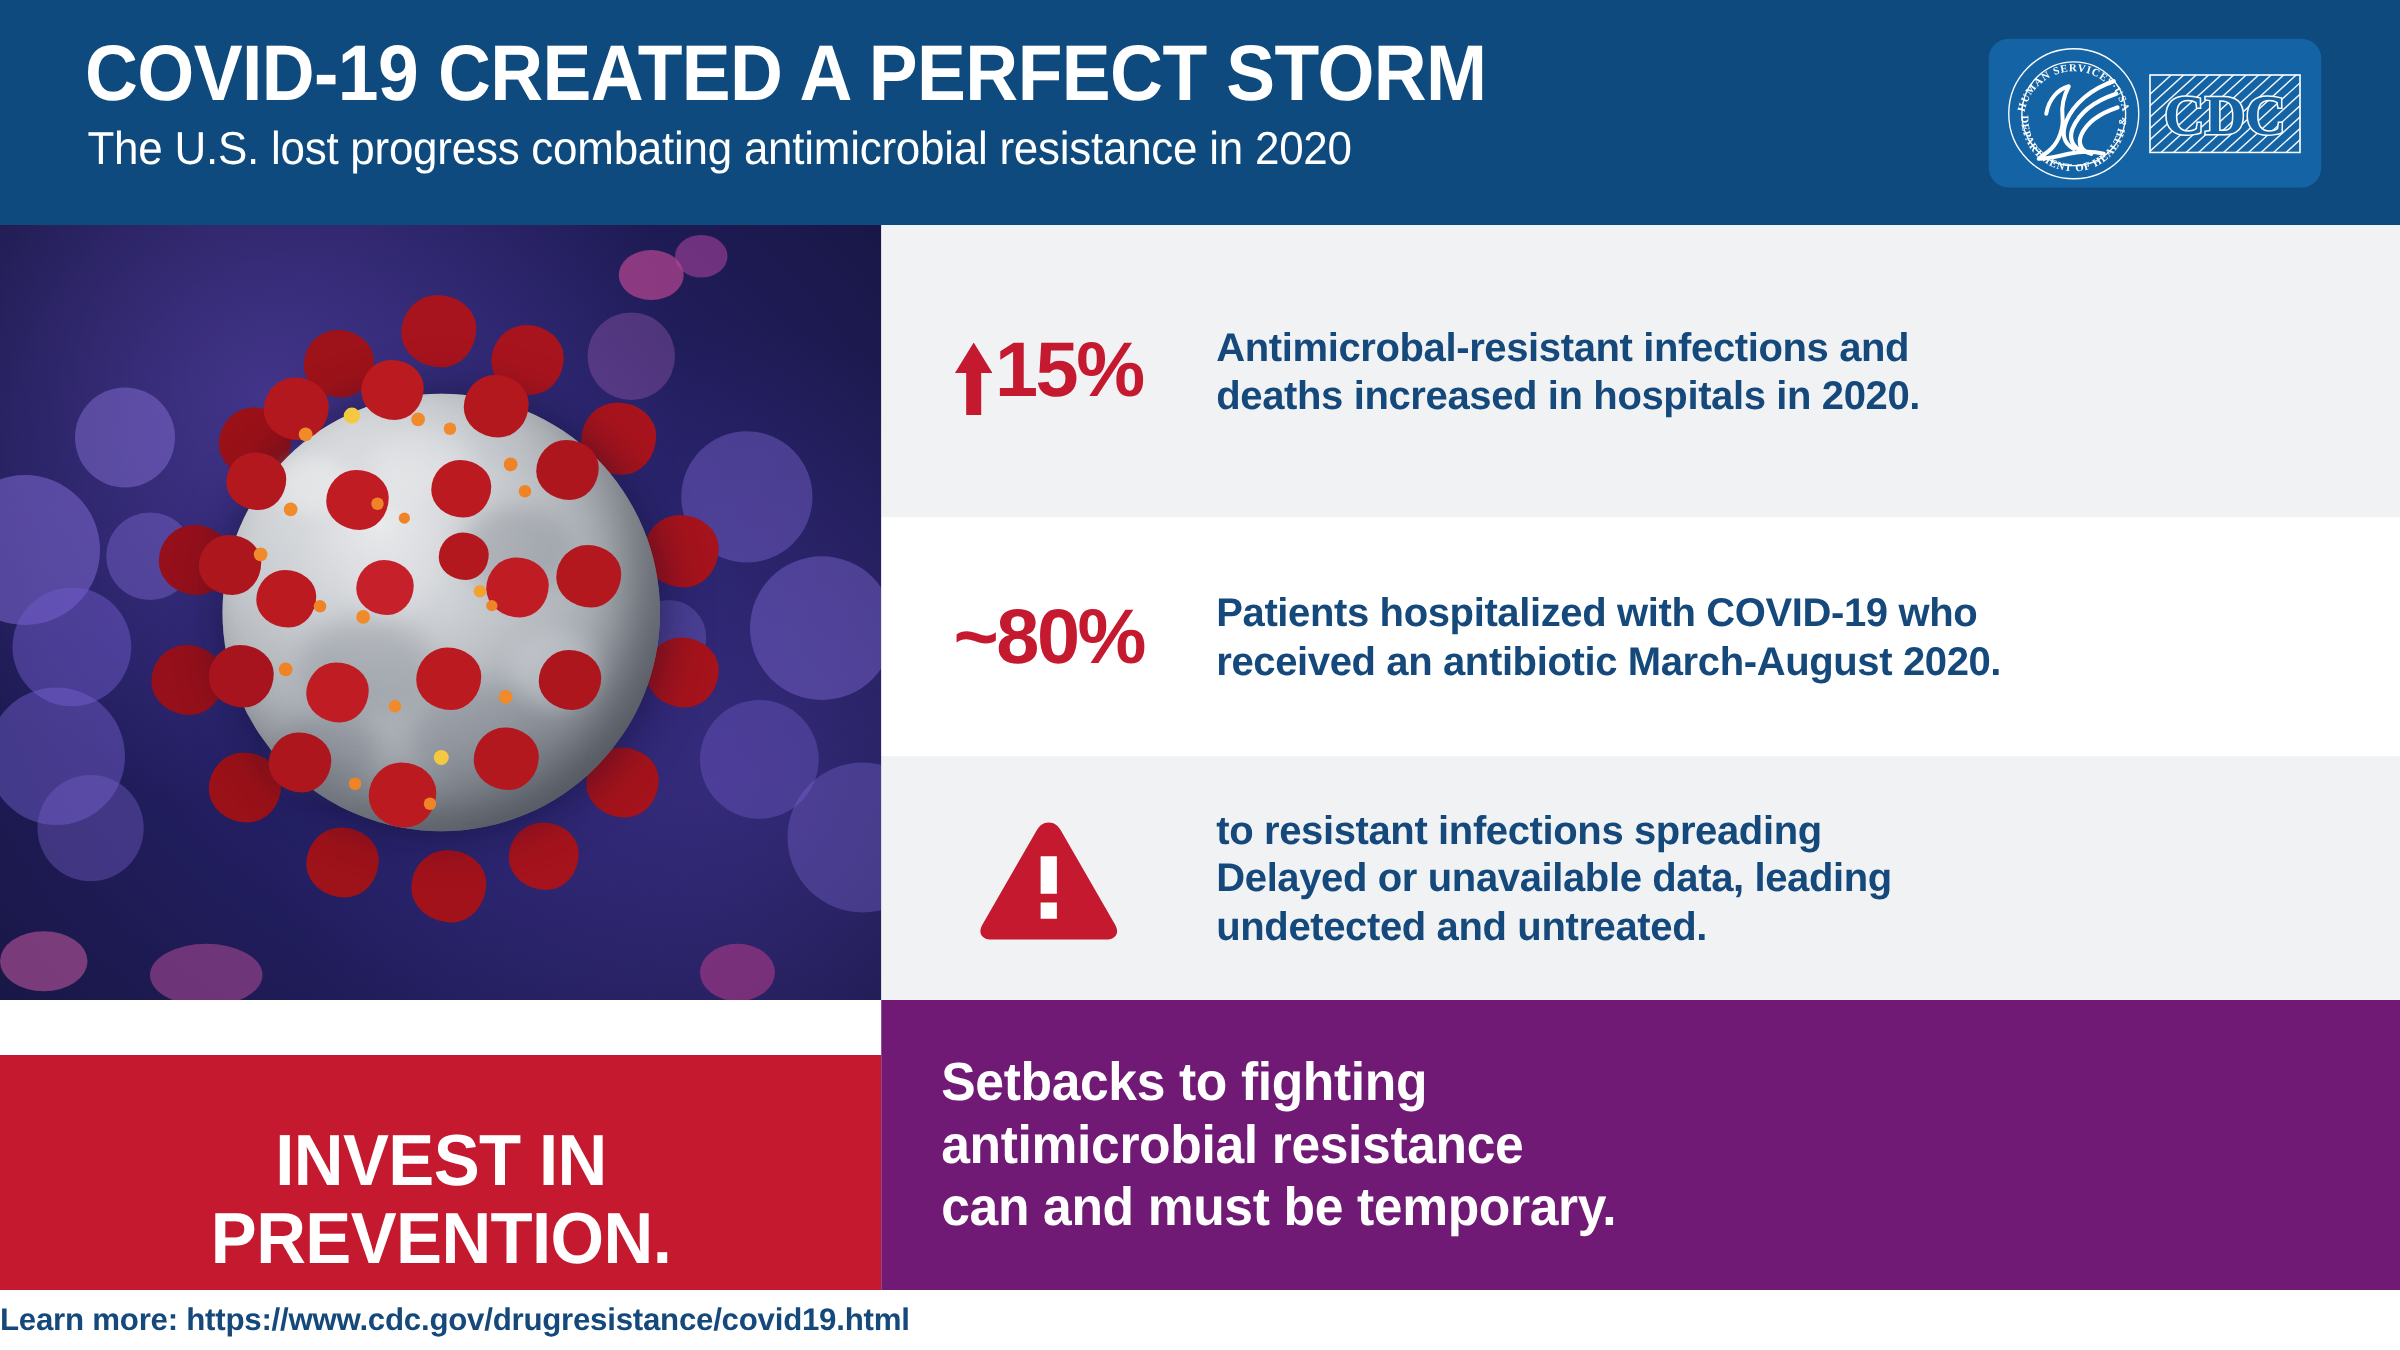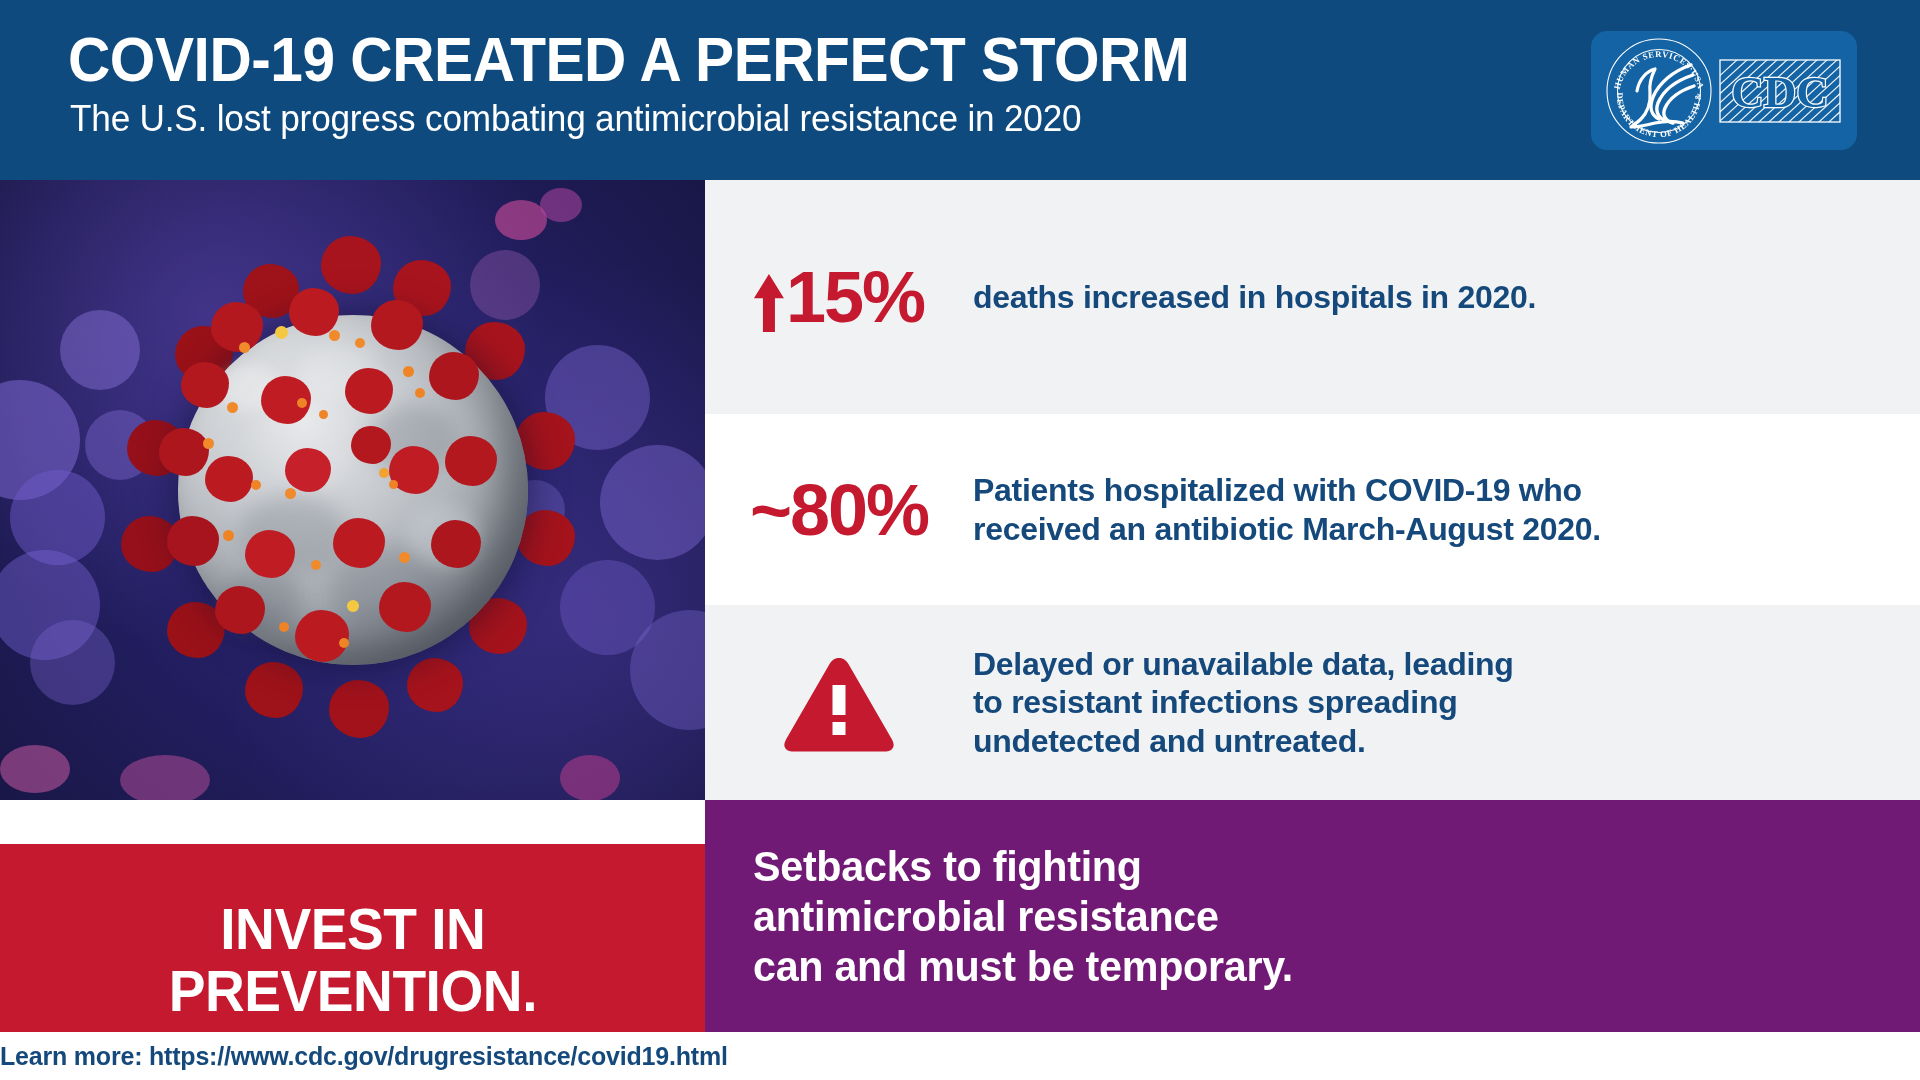--- a/index.html
+++ b/index.html
@@ -75,21 +75,21 @@
   .stat-row { position:absolute; left:705px; width:1215px; display:flex; align-items:center; }
   .row1 { top:180px; height:234px; background:#f1f2f4; }
   .row2 { top:414px; height:191px; background:#ffffff; }
   .row3 { top:605px; height:195px; background:#f1f2f4; }
 
   .stat-figure {
     width:268px; flex:0 0 268px;
     display:flex; align-items:center; justify-content:center;
     color:#c4192f; font-weight:bold;
   }
-  .stat-number { font-size:72px; line-height:1; letter-spacing:-2px; white-space:nowrap; }
+  .stat-number { font-size:62px; line-height:1; letter-spacing:-2px; white-space:nowrap; }
   .arrow-up {
     display:inline-block; width:30px; height:58px; margin-right:2px;
     position:relative; top:6px;
     background:#c4192f;
     clip-path:polygon(50% 0%, 100% 42%, 70% 42%, 70% 100%, 30% 100%, 30% 42%, 0% 42%);
   }
   .warn-triangle { width:114px; height:100px; }
   .stat-text {
     flex:1; color:#15497b; font-weight:bold;
     font-size:32px; line-height:1.20; letter-spacing:-0.3px;
@@ -287,20 +287,21 @@
       <div class="dot" style="left:246px;top:408px;width:10px;height:10px;background:#ef8426;"></div>
     </div>
   </div>
 
   <div class="stat-row row1">
     <div class="stat-figure">
       <span class="arrow-up"></span>
       <span class="stat-number">15%</span>
     </div>
     <div class="stat-text">
+      <div>Antimicrobal-resistant infections and</div>
       <div>deaths increased in hospitals in 2020.</div>
     </div>
   </div>
 
   <div class="stat-row row2">
     <div class="stat-figure">
       <span class="stat-number">~80%</span>
     </div>
     <div class="stat-text">
       <div>Patients hospitalized with COVID-19 who</div>
@@ -310,22 +311,22 @@
 
   <div class="stat-row row3">
     <div class="stat-figure">
       <svg class="warn-triangle" viewBox="0 0 114 100">
         <path d="M 57 5 C 61.5 5 64.5 7.6 66.6 11.2 L 110 86.5 C 112 90.2 112.4 93.2 110.3 95.8 C 108.4 98.2 105.6 98.6 101.6 98.6 L 12.4 98.6 C 8.4 98.6 5.6 98.2 3.7 95.8 C 1.6 93.2 2 90.2 4 86.5 L 47.4 11.2 C 49.5 7.6 52.5 5 57 5 Z" fill="#c4192f"></path>
         <rect x="50.5" y="32" width="13" height="30" fill="#ffffff"></rect>
         <rect x="50.5" y="69" width="13" height="13" fill="#ffffff"></rect>
       </svg>
     </div>
     <div class="stat-text">
+      <div>to resistant infections spreading</div>
       <div>Delayed or unavailable data, leading</div>
-      <div>to resistant infections spreading</div>
       <div>undetected and untreated.</div>
     </div>
   </div>
 
   <div class="invest-band">
     <div class="invest-text">
       <div>INVEST IN</div>
       <div>PREVENTION.</div>
     </div>
   </div>

